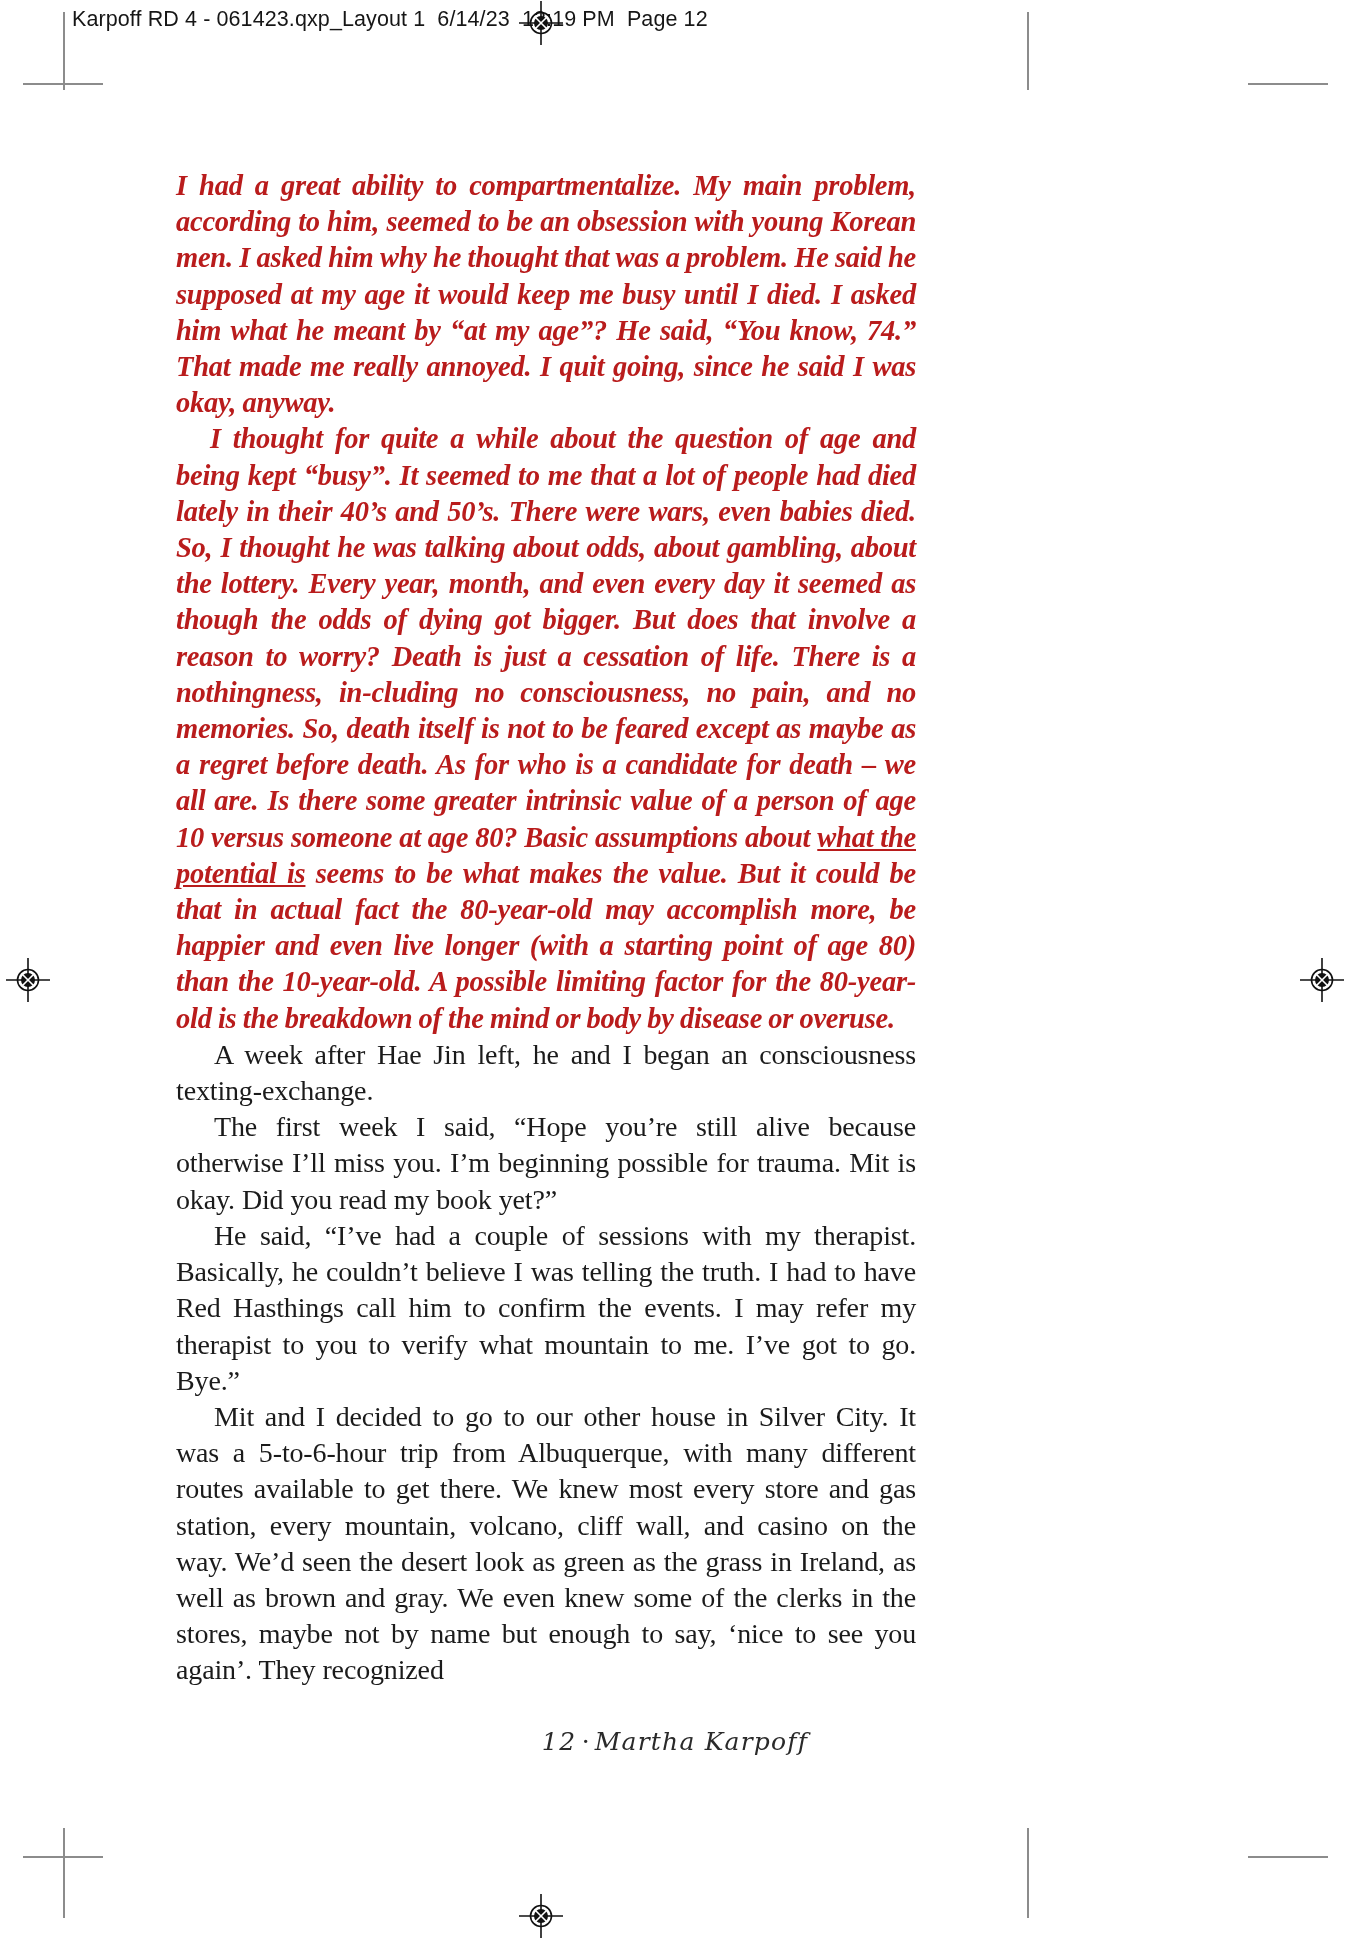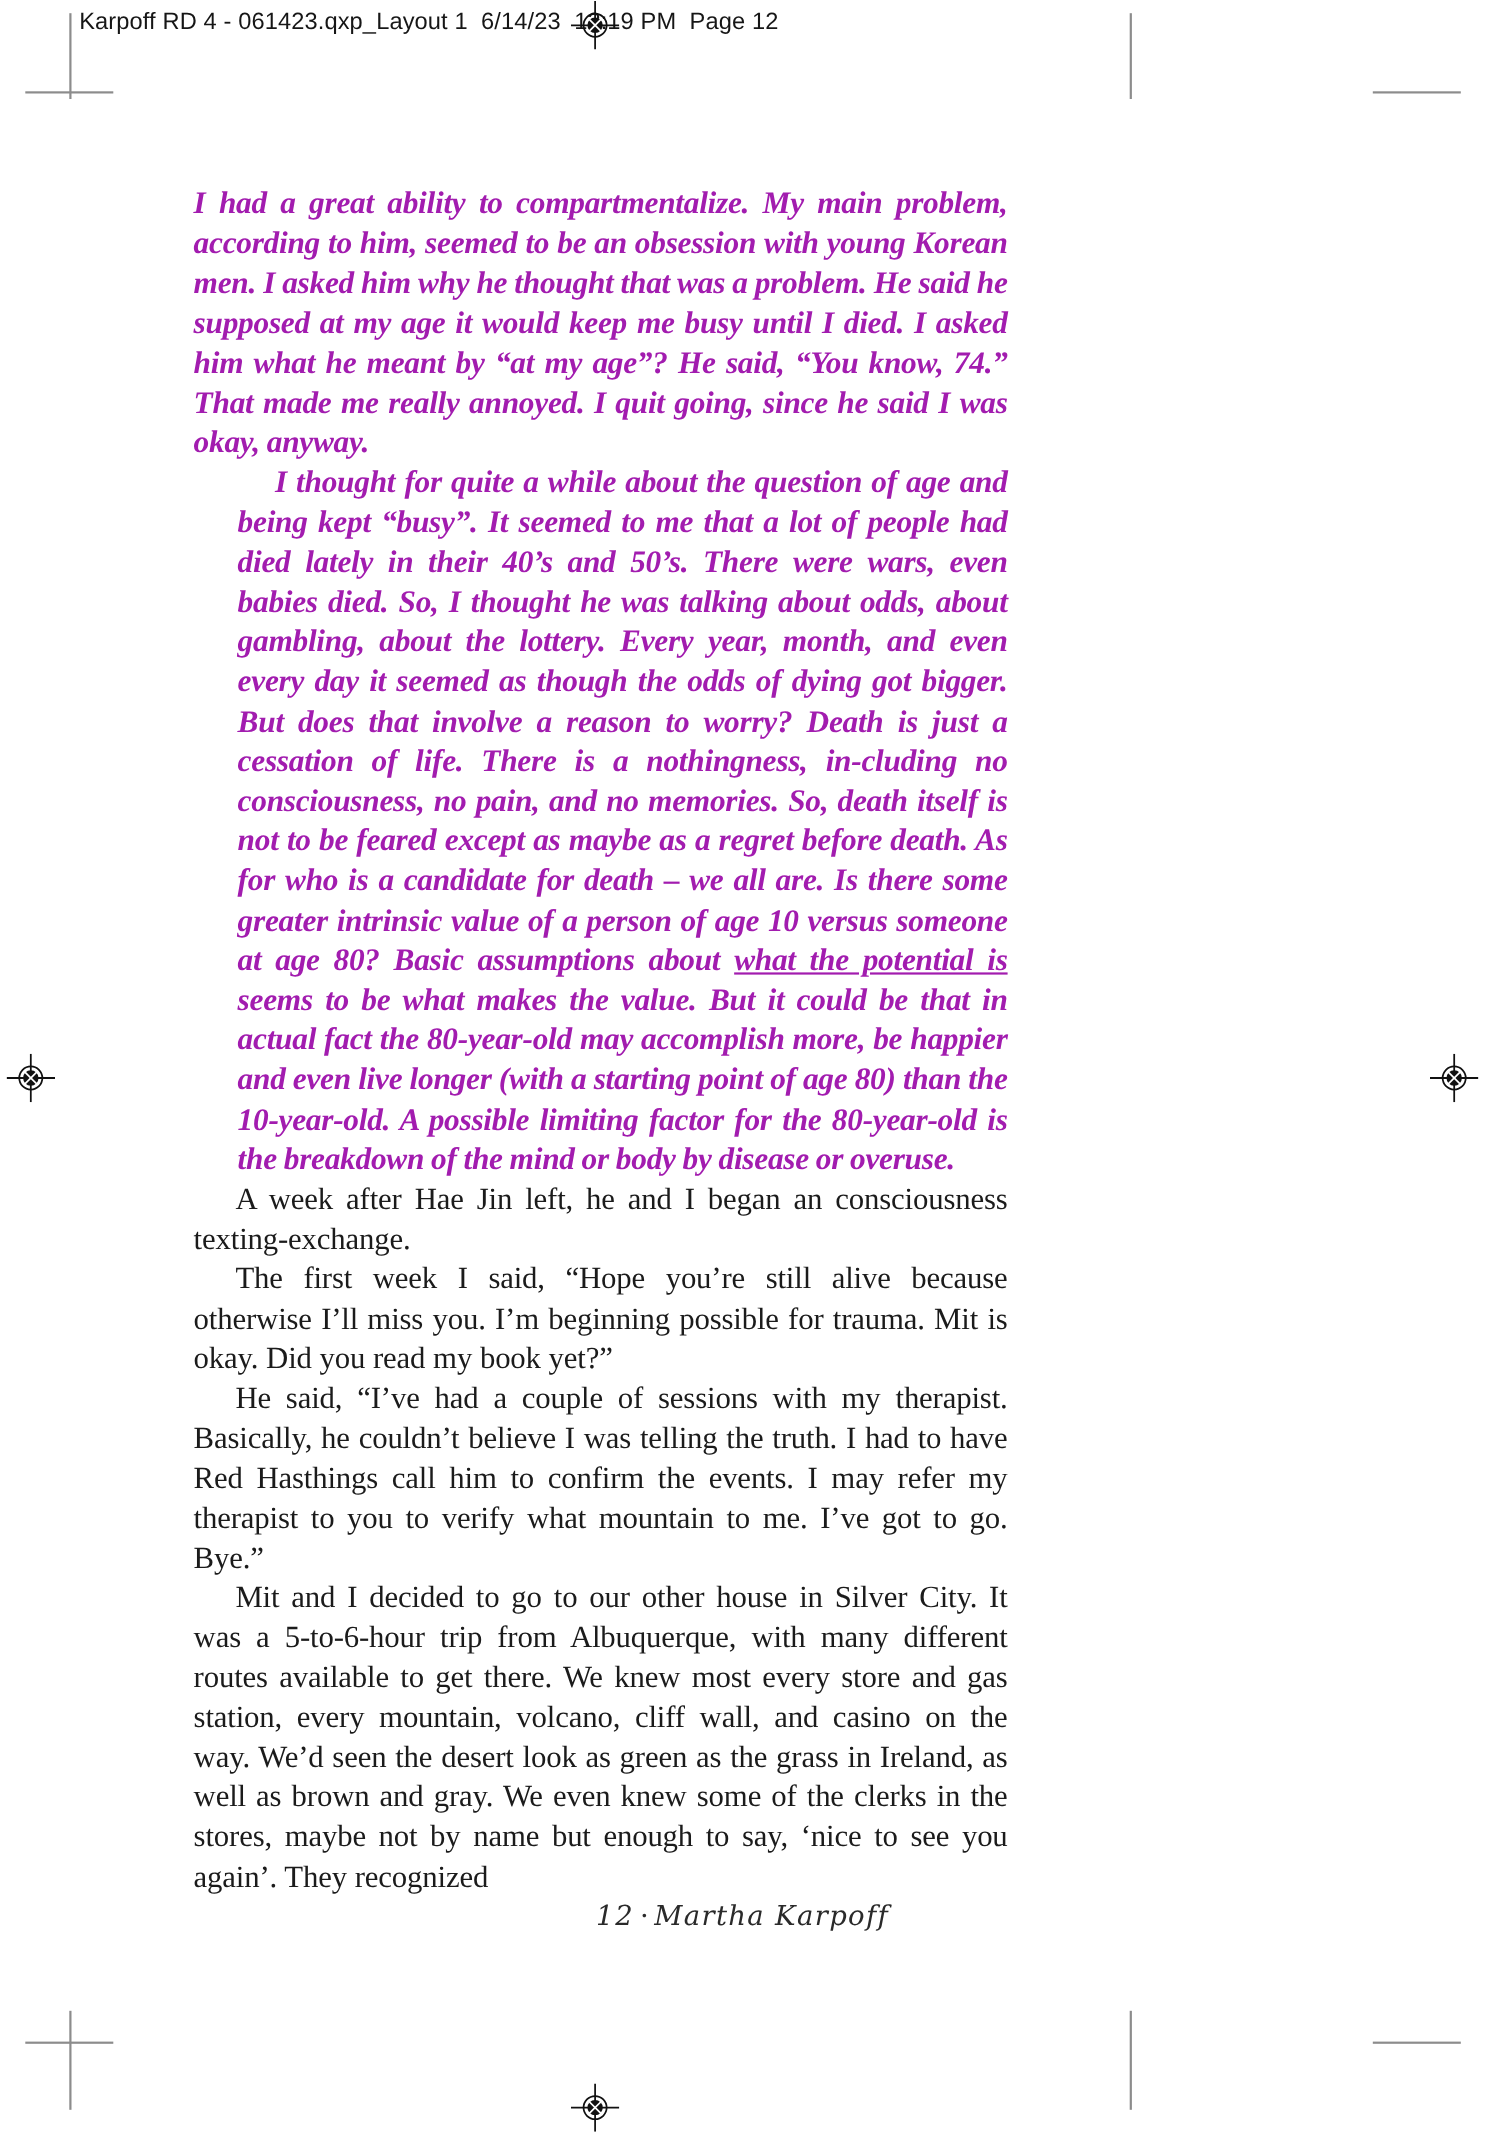--- a/index.html
+++ b/index.html
@@ -75,23 +75,23 @@
 
   
   .emph {
     font-family: "Liberation Serif", serif;
     font-weight: bold;
     font-style: italic;
     font-size: 28.5px;
     line-height: 36.2px;
     letter-spacing: -0.25px;
     word-spacing: -0.6px;
-    color: #a21caf;
-  }
-  .emph.indent { text-indent: 34px; margin-left: 40px; }
+    color: #b91c1c;
+  }
+  .emph.indent { text-indent: 34px; }
   .emph u {
     text-decoration: underline;
     text-underline-offset: 2px;
   }
 
   
   .roman {
     font-family: "Liberation Serif", serif;
     font-weight: normal;
     font-style: normal;

